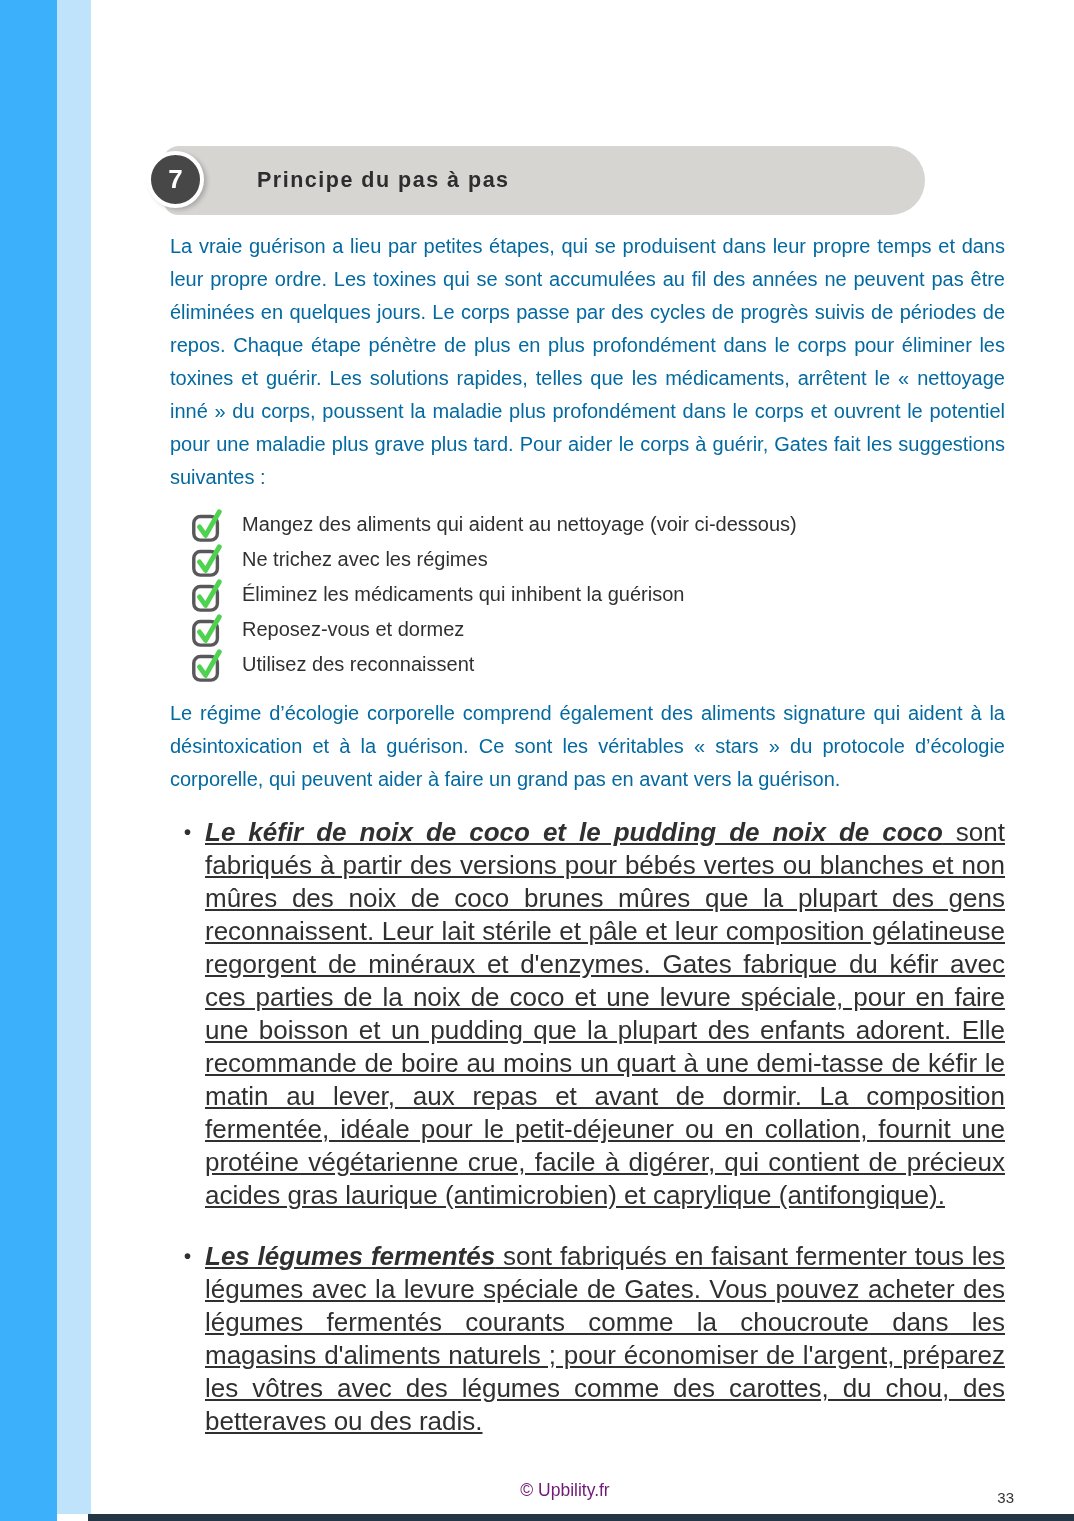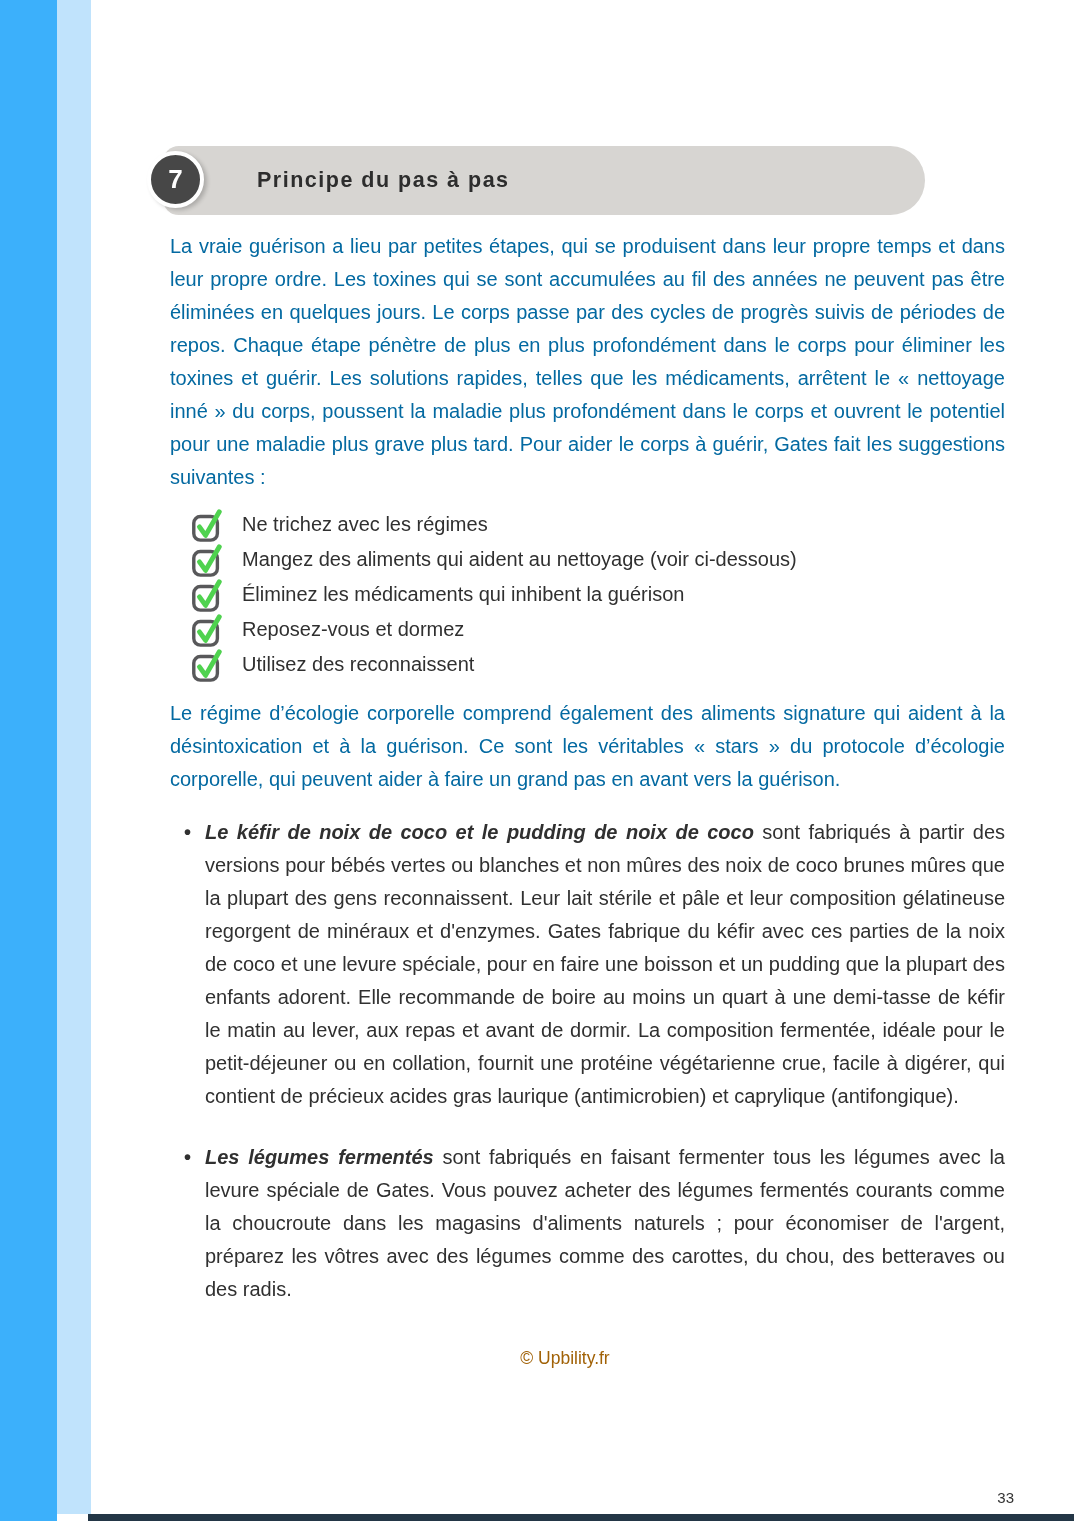--- a/index.html
+++ b/index.html
@@ -110,35 +110,36 @@
   }
   .bullet-item + .bullet-item { margin-top: 28px; }
   .bullet-marker {
     position: absolute;
     left: 14px; top: 0;
     font-size: 20px;
     line-height: 33px;
     font-weight: bold;
   }
   .bullet-body {
-    font-size: 20px;
+    font-size: 26px;
     line-height: 33px;
     text-align: justify;
+    text-decoration: underline;
   }
   .bullet-lead {
     font-weight: bold;
     font-style: italic;
   }
   
   .footer-credit {
     margin-top: 42px;
     width: 790px;
     text-align: center;
     font-size: 17.5px;
-    color: #a16207;
+    color: #701a75;
   }
   .page-number {
     position: absolute;
     right: 60px; bottom: 15px;
     font-size: 15px;
     color: #333333;
     margin-left: 24px;
   }
 </style>
 </head>
@@ -160,30 +161,30 @@
   <p class="para">La vraie guérison a lieu par petites étapes, qui se produisent dans leur propre temps et dans leur propre ordre. Les toxines qui se sont accumulées au fil des années ne peuvent pas être éliminées en quelques jours. Le corps passe par des cycles de progrès suivis de périodes de repos. Chaque étape pénètre de plus en plus profondément dans le corps pour éliminer les toxines et guérir. Les solutions rapides, telles que les médicaments, arrêtent le «&nbsp;nettoyage inné&nbsp;» du corps, poussent la maladie plus profondément dans le corps et ouvrent le potentiel pour une maladie plus grave plus tard. Pour aider le corps à guérir, Gates fait les suggestions suivantes&nbsp;:</p>
 
   <ul class="checklist">
     <li class="check-item">
       <span class="check-icon">
         <svg width="34" height="34" viewBox="0 0 36 36">
             <rect x="4" y="9" width="25" height="25" rx="7" fill="#ffffff" stroke="#58585a" stroke-width="3.6"></rect>
             <path d="M10 20 L16.5 29 L31 4" fill="none" stroke="#4fd24f" stroke-width="5.2" stroke-linecap="round" stroke-linejoin="round"></path>
           </svg>
       </span>
+      <span class="check-label">Mangez des aliments qui aident au nettoyage (voir ci-dessous)</span>
+    </li>
+    <li class="check-item">
+      <span class="check-icon">
+        <svg width="34" height="34" viewBox="0 0 36 36">
+            <rect x="4" y="9" width="25" height="25" rx="7" fill="#ffffff" stroke="#58585a" stroke-width="3.6"></rect>
+            <path d="M10 20 L16.5 29 L31 4" fill="none" stroke="#4fd24f" stroke-width="5.2" stroke-linecap="round" stroke-linejoin="round"></path>
+          </svg>
+      </span>
       <span class="check-label">Ne trichez avec les régimes</span>
-    </li>
-    <li class="check-item">
-      <span class="check-icon">
-        <svg width="34" height="34" viewBox="0 0 36 36">
-            <rect x="4" y="9" width="25" height="25" rx="7" fill="#ffffff" stroke="#58585a" stroke-width="3.6"></rect>
-            <path d="M10 20 L16.5 29 L31 4" fill="none" stroke="#4fd24f" stroke-width="5.2" stroke-linecap="round" stroke-linejoin="round"></path>
-          </svg>
-      </span>
-      <span class="check-label">Mangez des aliments qui aident au nettoyage (voir ci-dessous)</span>
     </li>
     <li class="check-item">
       <span class="check-icon">
         <svg width="34" height="34" viewBox="0 0 36 36">
             <rect x="4" y="9" width="25" height="25" rx="7" fill="#ffffff" stroke="#58585a" stroke-width="3.6"></rect>
             <path d="M10 20 L16.5 29 L31 4" fill="none" stroke="#4fd24f" stroke-width="5.2" stroke-linecap="round" stroke-linejoin="round"></path>
           </svg>
       </span>
       <span class="check-label">Éliminez les médicaments qui inhibent la guérison</span>
     </li>

